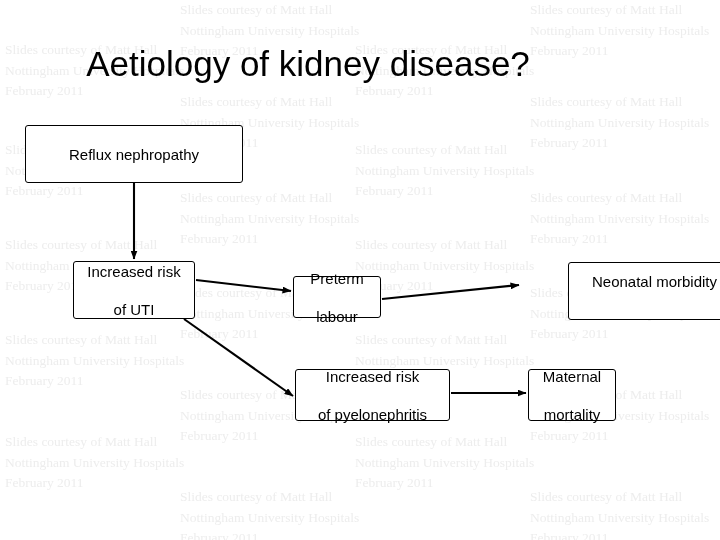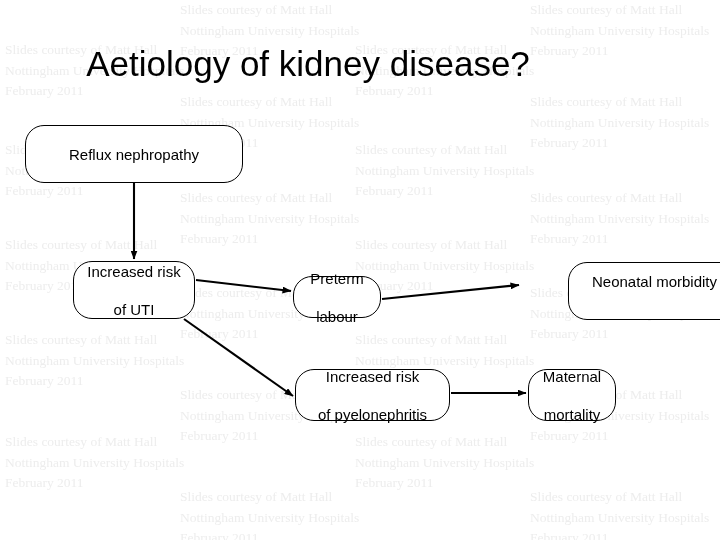--- a/index.html
+++ b/index.html
@@ -49,21 +49,21 @@
     z-index: 3;
     font-family: "Liberation Sans", sans-serif;
     letter-spacing: 0px;
   }
 
   
   .node {
     position: absolute;
     box-sizing: border-box;
     border: 1.6px solid #000000;
-    border-radius: 19px;
+    border-radius: 3px;
     background: #ffffff;
     color: #000000;
     display: flex;
     align-items: center;
     justify-content: center;
     text-align: center;
     font-size: 15px;
     line-height: 19px;
     z-index: 2;
     font-family: "Liberation Sans", sans-serif;

